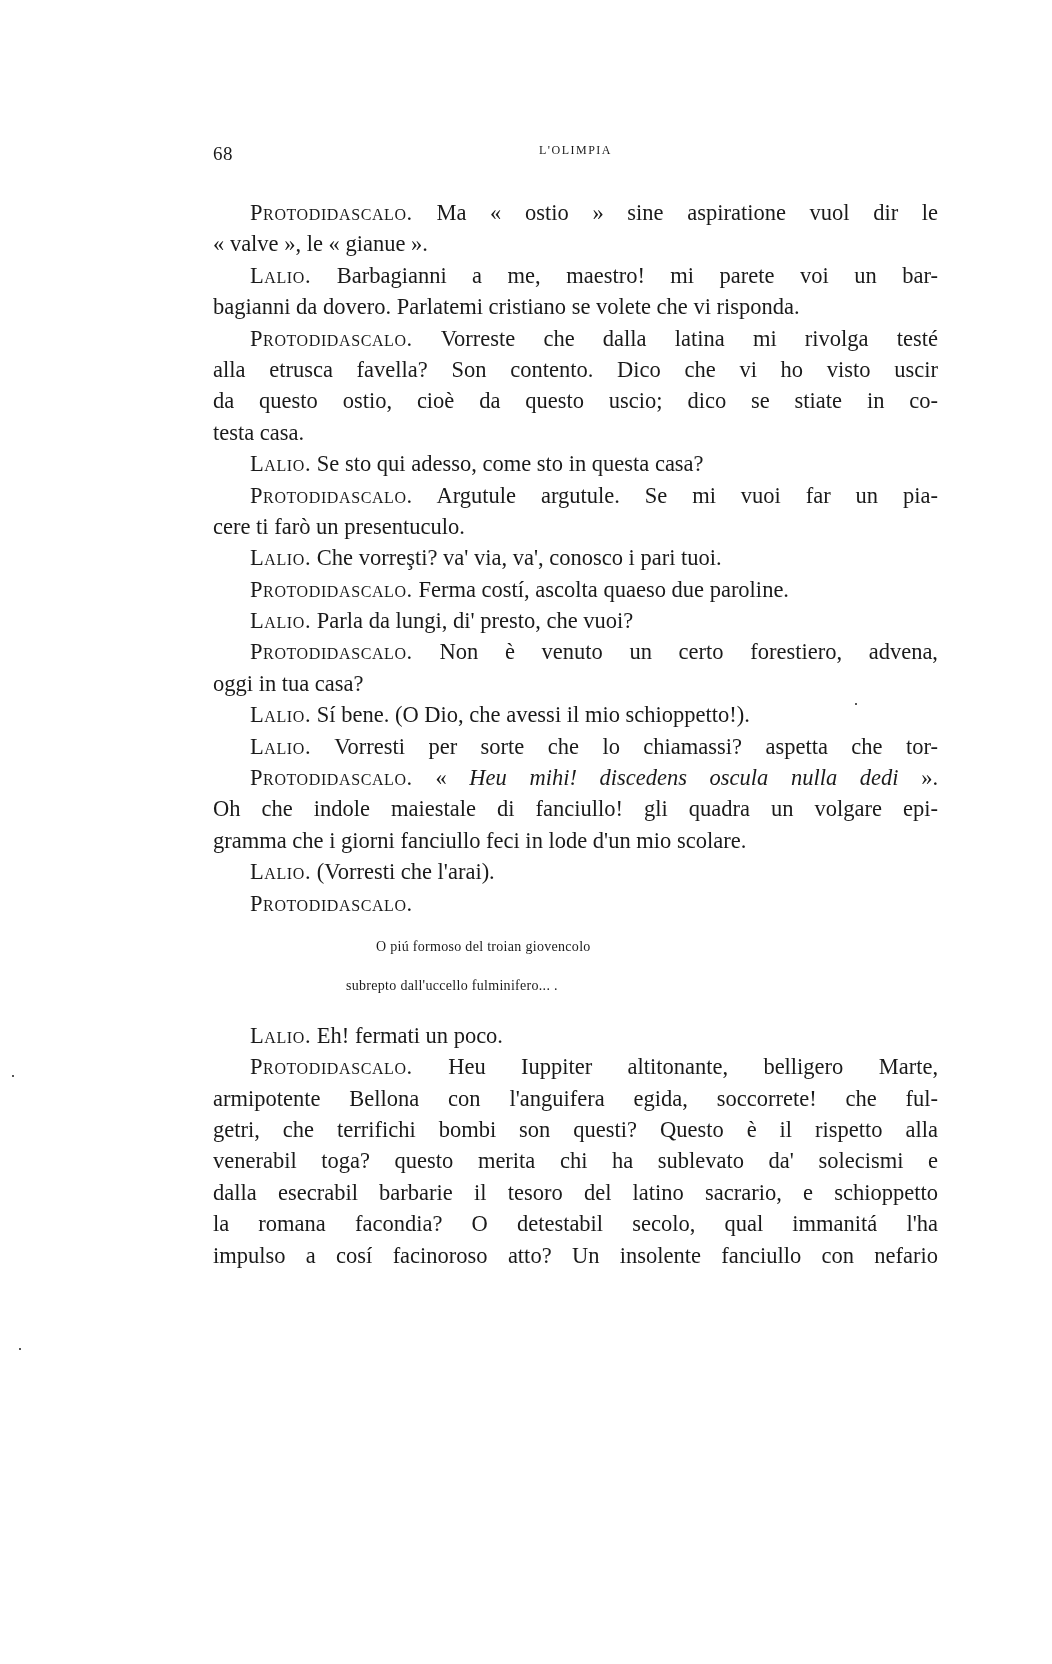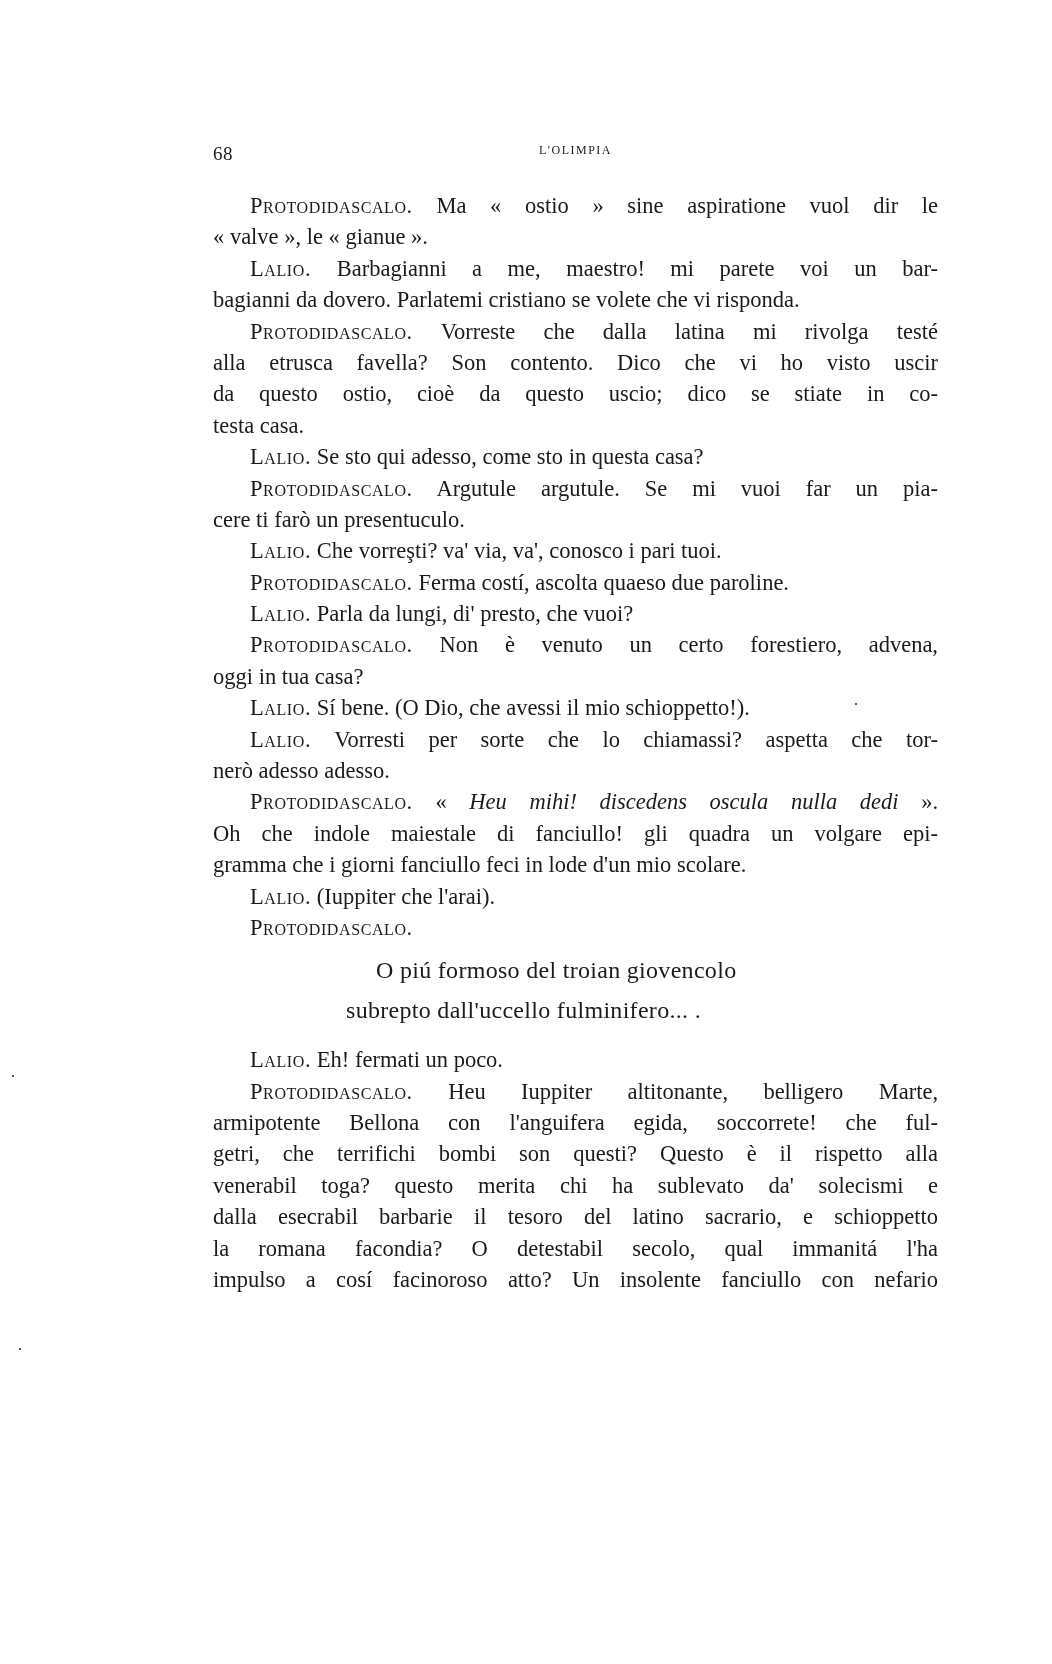--- a/index.html
+++ b/index.html
@@ -39,21 +39,21 @@
       position: absolute;
       left: 0; right: 0;
       text-align: center;
       font-variant: small-caps;
       letter-spacing: 1.5px;
       font-size: 12px;
     }
     .text-block {
       position: absolute;
       left: 213px;
-      top: 190px;
+      top: 197px;
       width: 725px;
       font-size: 22.5px;
       line-height: 31.4px;
       text-align: justify;
       hyphens: manual;
     }
     .line {
       display: block;
       text-align: justify;
       text-align-last: justify;
@@ -69,21 +69,21 @@
     .speaker {
       font-variant: small-caps;
       letter-spacing: 0.6px;
     }
     .italic {
       font-style: italic;
     }
     .verse-block {
       margin: 12px 0 18px 0;
       padding-left: 133px;
-      font-size: 24px;
+      font-size: 14px;
       line-height: 31.4px;
     }
     .verse-line {
       display: block;
       white-space: nowrap;
       letter-spacing: 0.3px;
     }
     .verse-line.second {
       padding-left: 0px;
       margin-left: -0px;
@@ -122,25 +122,24 @@
         <span class="line first last"><span class="speaker">Lalio.</span> <span>Se sto qui adesso, come sto in questa casa?</span></span>
         <span class="line first"><span class="speaker">Protodidascalo.</span> <span>Argutule argutule. Se mi vuoi far un pia-</span></span>
         <span class="line last"><span>cere ti farò un presentuculo.</span></span>
         <span class="line first last"><span class="speaker">Lalio.</span> <span>Che vorreşti? va' via, va', conosco i pari tuoi.</span></span>
         <span class="line first last"><span class="speaker">Protodidascalo.</span> <span>Ferma costí, ascolta quaeso due paroline.</span></span>
         <span class="line first last"><span class="speaker">Lalio.</span> <span>Parla da lungi, di' presto, che vuoi?</span></span>
         <span class="line first"><span class="speaker">Protodidascalo.</span> <span>Non è venuto un certo forestiero, advena,</span></span>
         <span class="line last"><span>oggi in tua casa?</span></span>
         <span class="line first last"><span class="speaker">Lalio.</span> <span>Sí bene. (O Dio, che avessi il mio schioppetto!).</span></span>
         <span class="line first"><span class="speaker">Lalio.</span> <span>Vorresti per sorte che lo chiamassi? aspetta che tor-</span></span>
-        <span class="line last"><span>nerò adesso adesso.</span></span>
         <span class="line first"><span class="speaker">Protodidascalo.</span> <span>« </span><span class="italic">Heu mihi! discedens oscula nulla dedi</span><span> ».</span></span>
         <span class="line"><span>Oh che indole maiestale di fanciullo! gli quadra un volgare epi-</span></span>
         <span class="line last"><span>gramma che i giorni fanciullo feci in lode d'un mio scolare.</span></span>
-        <span class="line first last"><span class="speaker">Lalio.</span> <span>(Iuppiter che l'arai).</span></span>
+        <span class="line first last"><span class="speaker">Lalio.</span> <span>(Vorresti che l'arai).</span></span>
         <span class="line first last"><span class="speaker">Protodidascalo.</span><span></span></span>
       </div>
     <div class="verse-block">
       <span class="verse-line first-v">O piú formoso del troian giovencolo</span>
       <span class="verse-line second">subrepto dall'uccello fulminifero... .</span>
     </div>
     <div id="lines-after">
         <span class="line first last"><span class="speaker">Lalio.</span> <span>Eh! fermati un poco.</span></span>
         <span class="line first"><span class="speaker">Protodidascalo.</span> <span>Heu Iuppiter altitonante, belligero Marte,</span></span>
         <span class="line"><span>armipotente Bellona con l'anguifera egida, soccorrete! che ful-</span></span>

